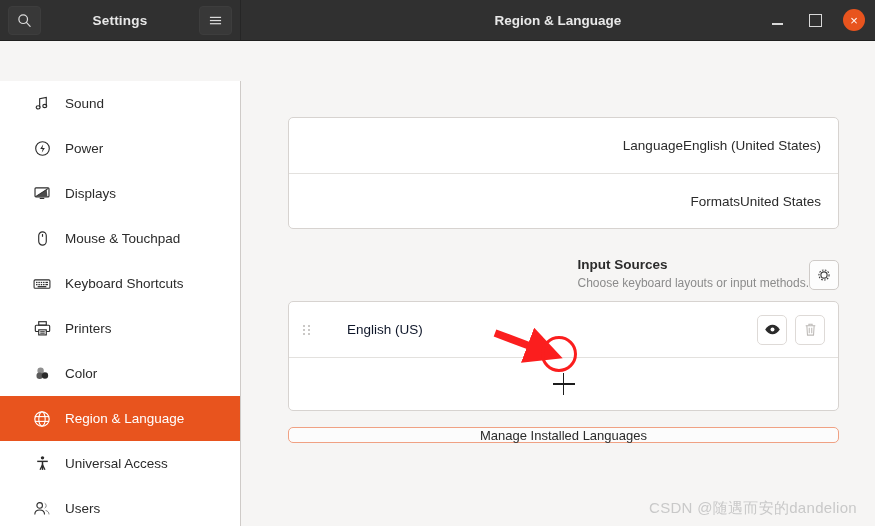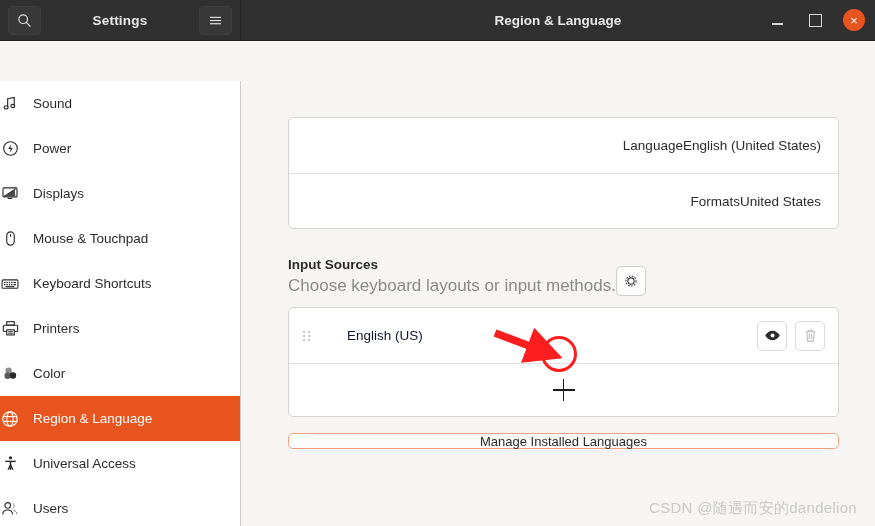--- a/index.html
+++ b/index.html
@@ -72,21 +72,21 @@
     width: 241px; flex: 0 0 241px;
     background: #ffffff;
     border-right: 1px solid #cfcbc8;
     position: relative;
     overflow: hidden;
   }
   .nav-list { padding-top: 0; }
   .nav-item {
     height: 45px;
     display: flex; align-items: center;
-    padding: 0 0;
+    padding: 0 32px;
     gap: 13px;
     cursor: pointer;
     color: #2b2b2b;
     font-size: 13.5px;
   }
   .nav-item.selected { background: #e8541e; color: #ffffff; }
   .nav-icon { width: 20px; height: 20px; flex: 0 0 20px; display: flex; align-items: center; justify-content: center; }
   .nav-icon svg { display: block; }
   .nav-label { white-space: nowrap; }
   .sb-scrollbar {
@@ -112,26 +112,26 @@
     display: flex; align-items: center; justify-content: flex-end;
     padding: 0 17px;
     font-size: 13.5px;
     color: #2b2b2b;
     cursor: pointer;
   }
   .row + .row { border-top: 1px solid #e3e1de; }
   .row-value { color: #2b2b2b; }
 
   .section-head {
-    display: flex; align-items: flex-end; justify-content: flex-start;
+    display: flex; align-items: flex-end; justify-content: flex-end;
     margin-top: 28px; margin-bottom: 11px;
   }
   .section-titles { display: flex; flex-direction: column; gap: 4px; }
   .section-title { font-size: 13.5px; font-weight: bold; color: #2b2b2b; }
-  .section-sub { font-size: 17px; color: #8b8b8b; }
+  .section-sub { font-size: 12px; color: #8b8b8b; }
   .icon-btn {
     width: 30px; height: 30px;
     background: #fdfdfd;
     border: 1px solid #cfcbc8;
     border-radius: 5px;
     display: flex; align-items: center; justify-content: center;
     cursor: pointer;
   }
   .icon-btn svg { display: block; }
   .icon-btn.flat { background: #fff; border-color: #dedad7; }

